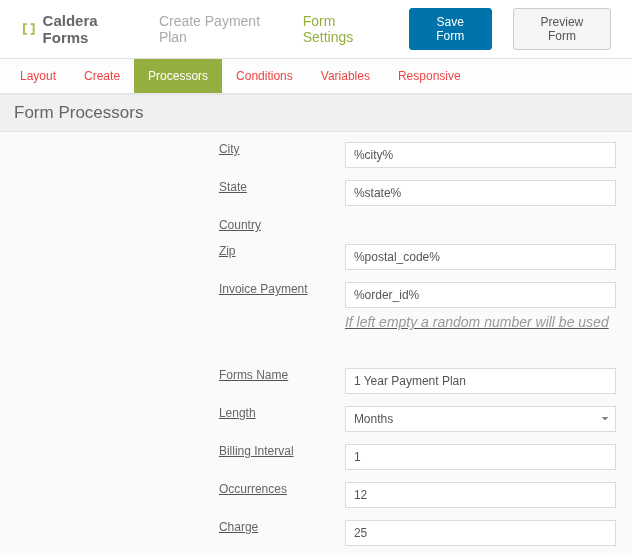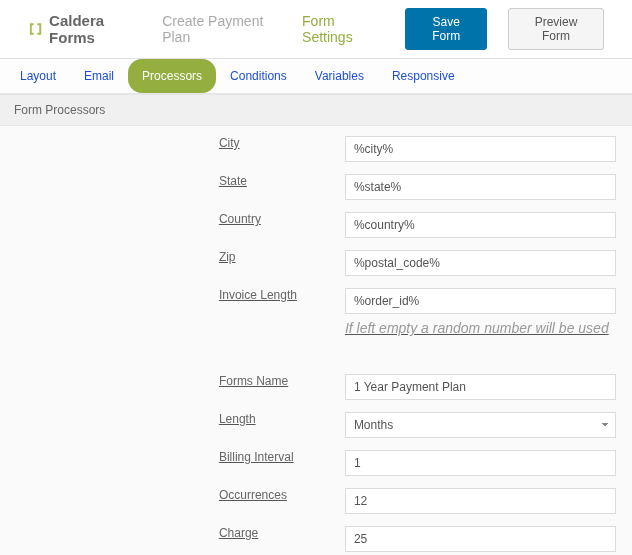--- a/index.html
+++ b/index.html
@@ -1,27 +1,27 @@
 <!DOCTYPE html>
 <html><head>
   <meta charset="utf-8">
   <style>
     * { box-sizing: border-box; margin: 0; padding: 0; }
     body { font-family: -apple-system, "Segoe UI", Helvetica, Arial, sans-serif; font-size: 13px; color: #555; background: #fafafa; width: 632px; }
-    .topbar { display: flex; align-items: center; padding: 8px 28px; background: #fff; border-bottom: 1px solid #e1e1e1; }
+    .topbar { display: flex; align-items: center; padding: 8px 21px; background: #fff; border-bottom: 1px solid #e1e1e1; }
     .brand { display: flex; align-items: center; gap: 6px; color: #666; font-size: 15px; font-weight: 600; }
     .brand svg { width: 16px; height: 16px; }
     .crumb { color: #aaa; font-size: 14px; margin-left: 14px; }
     .crumb.active { color: #94ae3f; }
     .btn { border: 1px solid #ccc; background: #f5f5f5; color: #555; padding: 6px 12px; border-radius: 3px; font-size: 12px; cursor: pointer; margin-left: 21px; }
     .btn.primary { background: #0073aa; border-color: #0073aa; color: #fff; }
     .tabs { display: flex; background: #fdfdfd; border-bottom: 1px solid #e5e5e5; padding: 0 6px; }
-    .tab { padding: 10px 14px; color: #1d4ed8; font-size: 12px; cursor: pointer; }
-    .tab.active { background: #94ae3f; color: #fff; border-radius: 14px; }
-    .section-title { background: #f0f0f0; border: 1px solid #e5e5e5; border-left: none; border-right: none; padding: 8px 14px; color: #666; font-size: 12px; }
+    .tab { padding: 10px 14px; color: #ef4444; font-size: 12px; cursor: pointer; }
+    .tab.active { background: #94ae3f; color: #fff; }
+    .section-title { background: #f0f0f0; border: 1px solid #e5e5e5; border-left: none; border-right: none; padding: 8px 14px; color: #666; font-size: 17px; }
     .content { display: flex; }
     .left { width: 34%; min-height: 440px; }
     .right { width: 66%; padding: 10px 16px 20px 0; }
     .row { display: flex; align-items: flex-start; margin-bottom: 12px; text-decoration: underline; }
     .lbl { width: 130px; color: #666; font-size: 12px; padding-left: 4px; }
     .fld { flex: 1; }
     input[type=text], select { width: 100%; border: 1px solid #dcdcdc; background: #fff; padding: 5px 8px; font-size: 12px; color: #555; }
     select { appearance: none; -webkit-appearance: none; background-image: linear-gradient(45deg, transparent 50%, #888 50%), linear-gradient(135deg, #888 50%, transparent 50%); background-position: right 10px center, right 6px center; background-size: 4px 4px, 4px 4px; background-repeat: no-repeat; }
     .hint { font-style: italic; color: #999; font-size: 14px; margin: 2px 0 26px 0; }
   </style>
@@ -36,21 +36,21 @@
     <span>Caldera Forms</span>
   </div>
   <span class="crumb">Create Payment Plan</span>
   <span class="crumb active">Form Settings</span>
   <button class="btn primary">Save Form</button>
   <button class="btn">Preview Form</button>
 </div>
 
 <div class="tabs">
   <div class="tab">Layout</div>
-  <div class="tab">Email</div>
+  <div class="tab">Create</div>
   <div class="tab active">Processors</div>
   <div class="tab">Conditions</div>
   <div class="tab">Variables</div>
   <div class="tab">Responsive</div>
 </div>
 
 <div class="section-title">Form Processors</div>
 
 <div class="content">
   <div class="left"></div>
@@ -61,30 +61,29 @@
       <div class="fld"><input type="text" value="%city%" style=""></div>
     </div>
 
     <div class="row">
       <div class="lbl">State</div>
       <div class="fld"><input type="text" value="%state%" style=""></div>
     </div>
 
     <div class="row">
       <div class="lbl">Country</div>
-      <div class="fld"><input type="text" value="%country%" style=""></div>
     </div>
 
     <div class="row">
       <div class="lbl">Zip</div>
       <div class="fld"><input type="text" value="%postal_code%" style=""></div>
     </div>
 
     <div class="row" style="margin-bottom:4px">
-      <div class="lbl">Invoice Length</div>
+      <div class="lbl">Invoice Payment</div>
       <div class="fld"><input type="text" value="%order_id%" style=""></div>
     </div>
     <div class="row" style="margin-bottom:12px">
       <div class="lbl"></div>
       <div class="fld hint">If left empty a random number will be used</div>
     </div>
 
     <div class="row">
       <div class="lbl">Forms Name</div>
       <div class="fld"><input type="text" value="1 Year Payment Plan" style=""></div>

